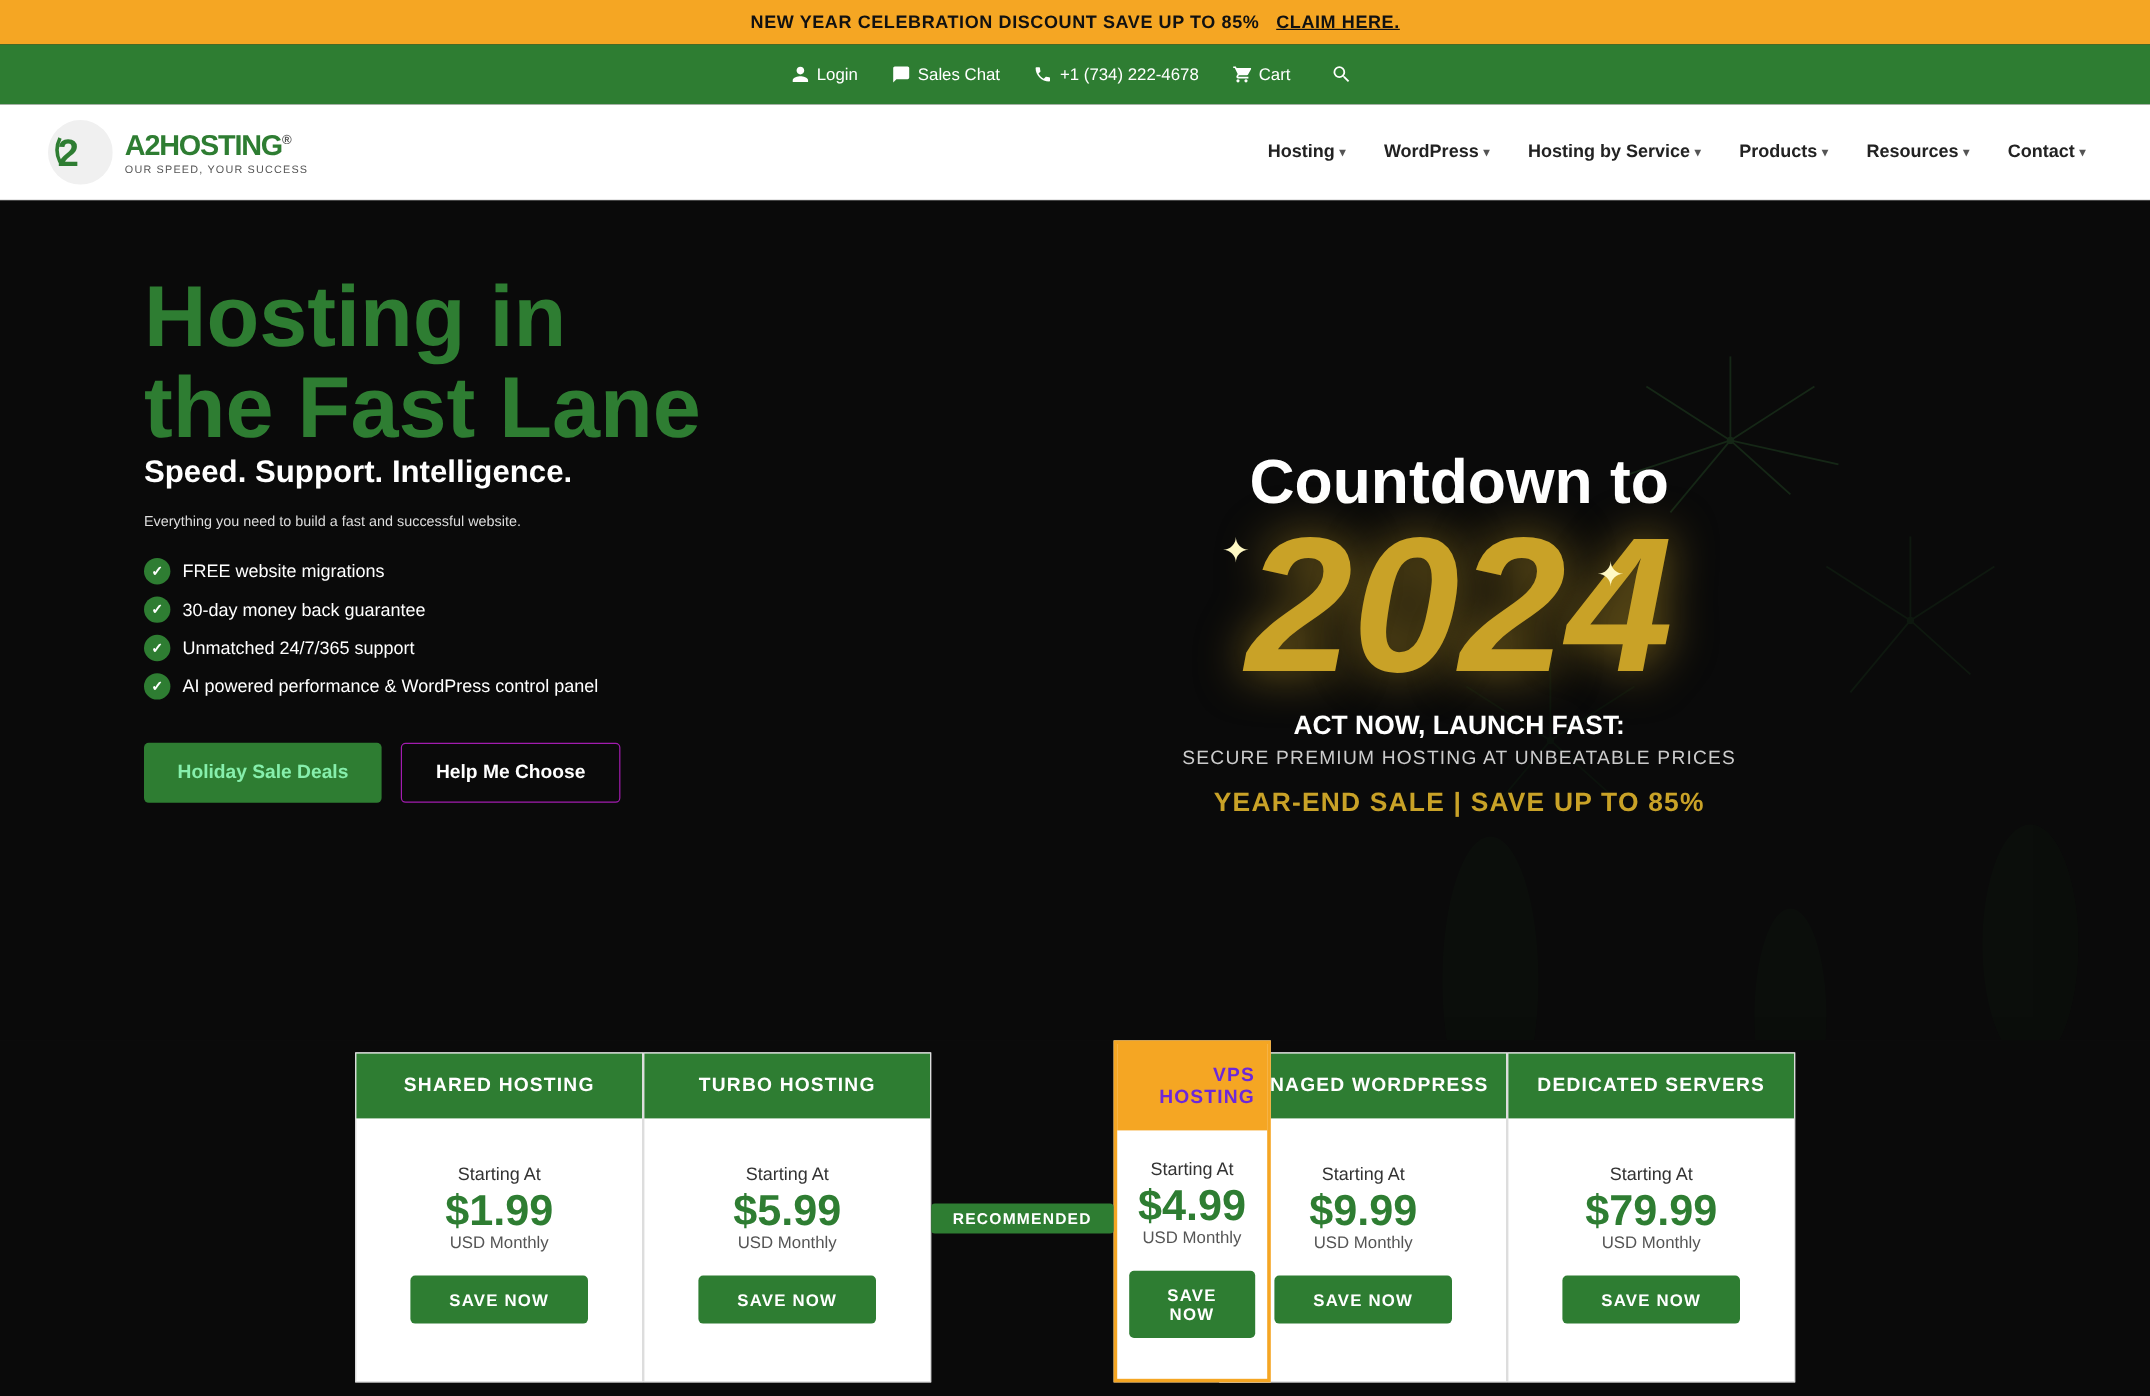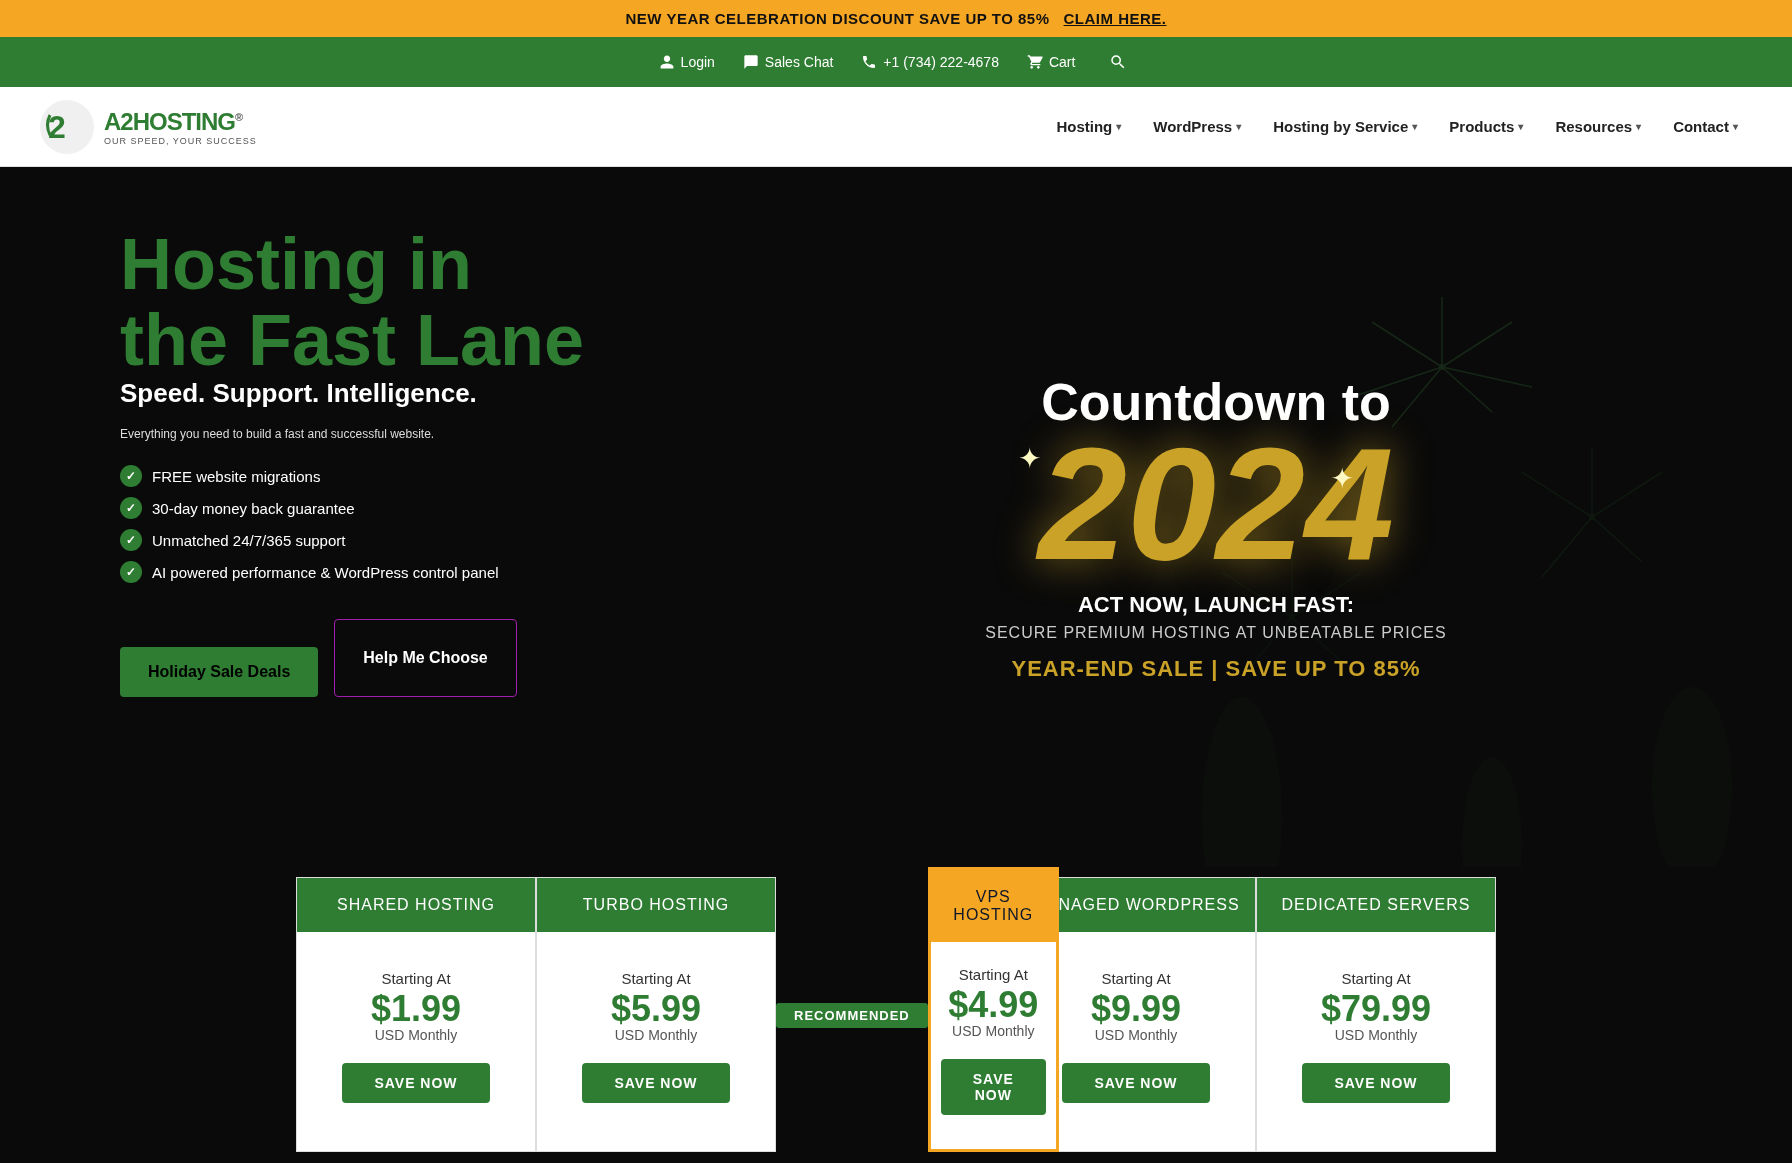--- a/index.html
+++ b/index.html
@@ -139,28 +139,27 @@
       font-size: 12px;
       font-weight: 900;
     }
     .hero-buttons {
       display: flex;
       gap: 16px;
       flex-wrap: wrap;
     }
     .btn-primary {
       background: #2e7d32;
-      color: #000000;
+      color: #86efac;
       border: none;
       padding: 16px 28px;
       font-size: 16px;
       font-weight: 700;
       border-radius: 4px;
       cursor: pointer;
-      margin-top: 28px;
     }
     .btn-outline {
       background: transparent;
       color: #fff;
       border: 1px solid #a21caf;
       padding: 14px 28px;
       font-size: 16px;
       font-weight: 700;
       border-radius: 4px;
       cursor: pointer;
@@ -278,27 +277,28 @@
       z-index: 2;
       margin-top: -10px;
     }
     .card-header {
       background: #2e7d32;
       width: 100%;
       text-align: center;
       padding: 18px 10px;
       color: #fff;
       font-size: 16px;
-      font-weight: 400;
+      font-weight: 700;
       letter-spacing: 1px;
       text-transform: uppercase;
     }
     .card-header.featured-header {
       background: #f5a623;
-      color: #0f172a;
+      color: #6d28d9;
+      text-align: right;
     }
     .card-body {
       display: flex;
       flex-direction: column;
       align-items: center;
       padding: 24px 10px 10px;
       flex: 1;
       justify-content: center;
     }
     .starting-at {

